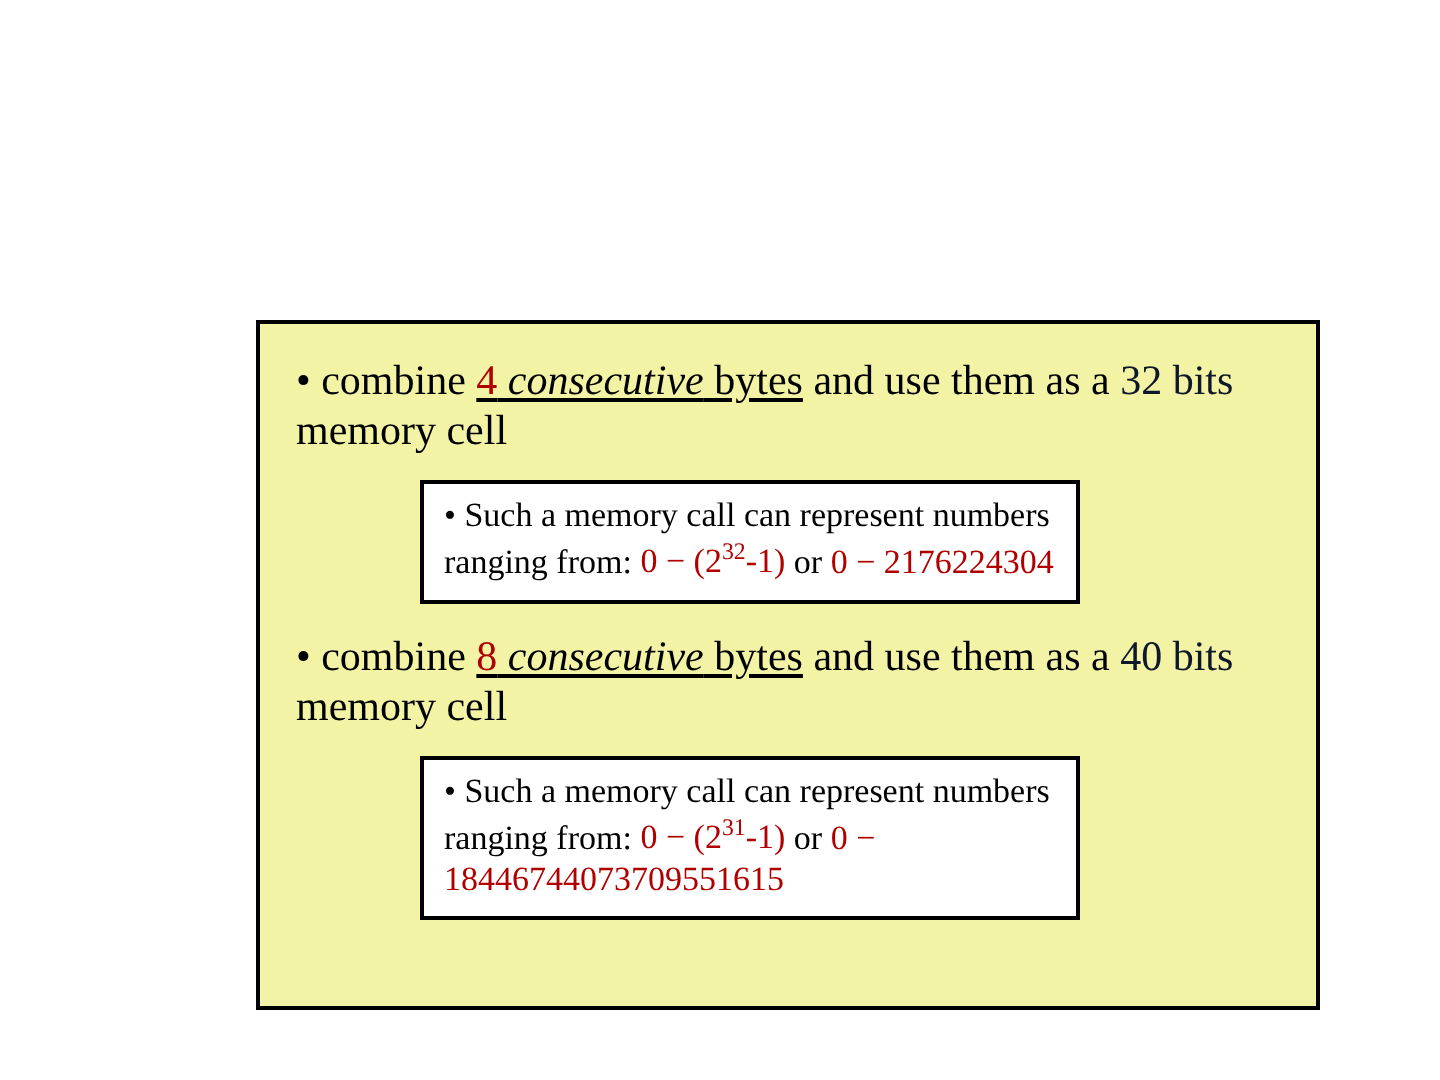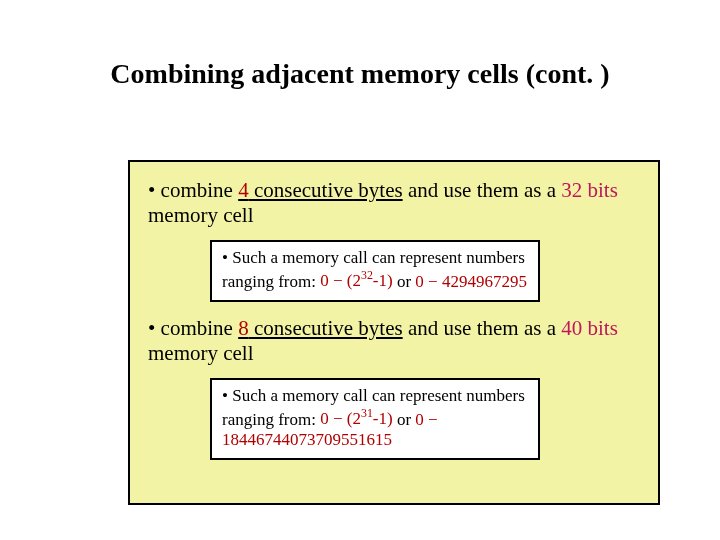--- a/index.html
+++ b/index.html
@@ -46,53 +46,52 @@
     border: 2px solid #000;
     box-sizing: border-box;
     padding: 10px 18px;
   }
   .yb-item {
     font-size: 21px;
     line-height: 1.2;
     margin: 6px 0 12px 0;
   }
   .yb-item .num { color: #b00000; }
-  .yb-item .bits { color: #be185d; }
+  .yb-item .bits { color: #0f172a; }
   .u { text-decoration: underline; }
-  .it { }
+  .it { font-style: italic; }
   .white-sub {
     background: #fff;
     border: 2px solid #000;
     width: 330px;
     margin: 0 0 14px 62px;
     padding: 6px 10px 8px 10px;
     font-size: 17px;
     line-height: 1.2;
     box-sizing: border-box;
   }
   .white-sub .rng { color: #b00000; }
   sup { font-size: 0.7em; }
 </style>
 </head>
 <body>
 
 <div class="slide">
 
-  <div class="title">Combining adjacent memory cells (cont. )</div>
 
 
   <div class="yellow-box">
 
     <div class="yb-item">
       <span>•</span>
       <span>combine </span><span class="u"><span class="num">4</span><span class="it"> consecutive</span><span> bytes</span></span><span> and use them as a </span><span class="bits">32 bits</span><span> memory cell</span>
     </div>
     <div class="white-sub">
       <span>•</span>
-      <span>Such a memory call can represent numbers ranging from: </span><span class="rng"><span>0 − (2</span><sup>32</sup><span>-1)</span></span><span> or </span><span class="rng">0 − 4294967295</span>
+      <span>Such a memory call can represent numbers ranging from: </span><span class="rng"><span>0 − (2</span><sup>32</sup><span>-1)</span></span><span> or </span><span class="rng">0 − 2176224304</span>
     </div>
 
     <div class="yb-item">
       <span>•</span>
       <span>combine </span><span class="u"><span class="num">8</span><span class="it"> consecutive</span><span> bytes</span></span><span> and use them as a </span><span class="bits">40 bits</span><span> memory cell</span>
     </div>
     <div class="white-sub">
       <span>•</span>
       <span>Such a memory call can represent numbers ranging from: </span><span class="rng"><span>0 − (2</span><sup>31</sup><span>-1)</span></span><span> or </span><span class="rng">0 − 18446744073709551615</span>
     </div>

